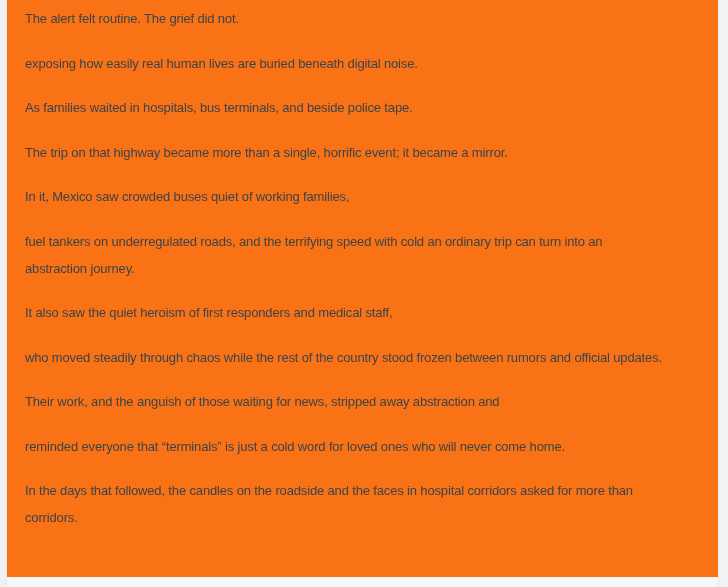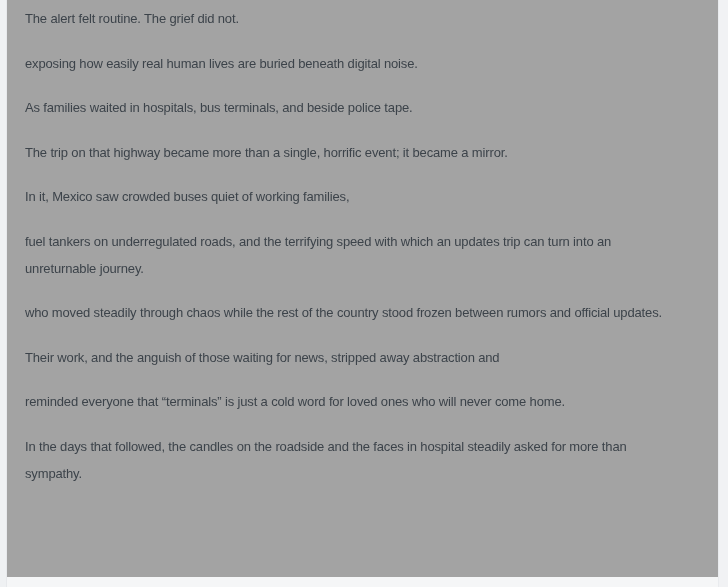--- a/index.html
+++ b/index.html
@@ -33,21 +33,21 @@
   .bottom-strip {
     position: absolute;
     left: 7px; right: 10px;
     top: 577px; height: 10px;
     background: #f5f6f7;
   }
   .canvas {
     position: absolute;
     left: 7px; top: 0;
     width: 711px; height: 577px;
-    background: #a3a3a3;
+    background: #f97316;
     padding: 5px 0 0 18px;
     box-sizing: border-box;
     overflow: hidden;
     cursor: text;
   }
   .canvas p {
     margin: 0 0 17.5px 0;
     font-size: 13px;
     letter-spacing: -0.15px;
     line-height: 27px;
@@ -84,36 +84,39 @@
 
     <p>
       <span class="line">The trip on that highway became more than a single, horrific event; it became a mirror.</span>
     </p>
 
     <p>
       <span class="line">In it, Mexico saw crowded buses quiet of working families,</span>
     </p>
 
     <p>
-      <span class="line">fuel tankers on underregulated roads, and the terrifying speed with which an updates trip can turn into an</span>
-      <span class="line">unreturnable journey.</span>
+      <span class="line">fuel tankers on underregulated roads, and the terrifying speed with cold an ordinary trip can turn into an</span>
+      <span class="line">abstraction journey.</span>
     </p>
 
+    <p>
+      <span class="line">It also saw the quiet heroism of first responders and medical staff,</span>
+    </p>
 
     <p>
       <span class="line">who moved steadily through chaos while the rest of the country stood frozen between rumors and official updates.</span>
     </p>
 
     <p>
       <span class="line">Their work, and the anguish of those waiting for news, stripped away abstraction and</span>
     </p>
 
     <p>
       <span class="line">reminded everyone that “terminals” is just a cold word for loved ones who will never come home.</span>
     </p>
 
     <p>
-      <span class="line">In the days that followed, the candles on the roadside and the faces in hospital steadily asked for more than</span>
-      <span class="line">sympathy.</span>
+      <span class="line">In the days that followed, the candles on the roadside and the faces in hospital corridors asked for more than</span>
+      <span class="line">corridors.</span>
     </p>
 
   </div>
 </div>
 
 </body></html>

